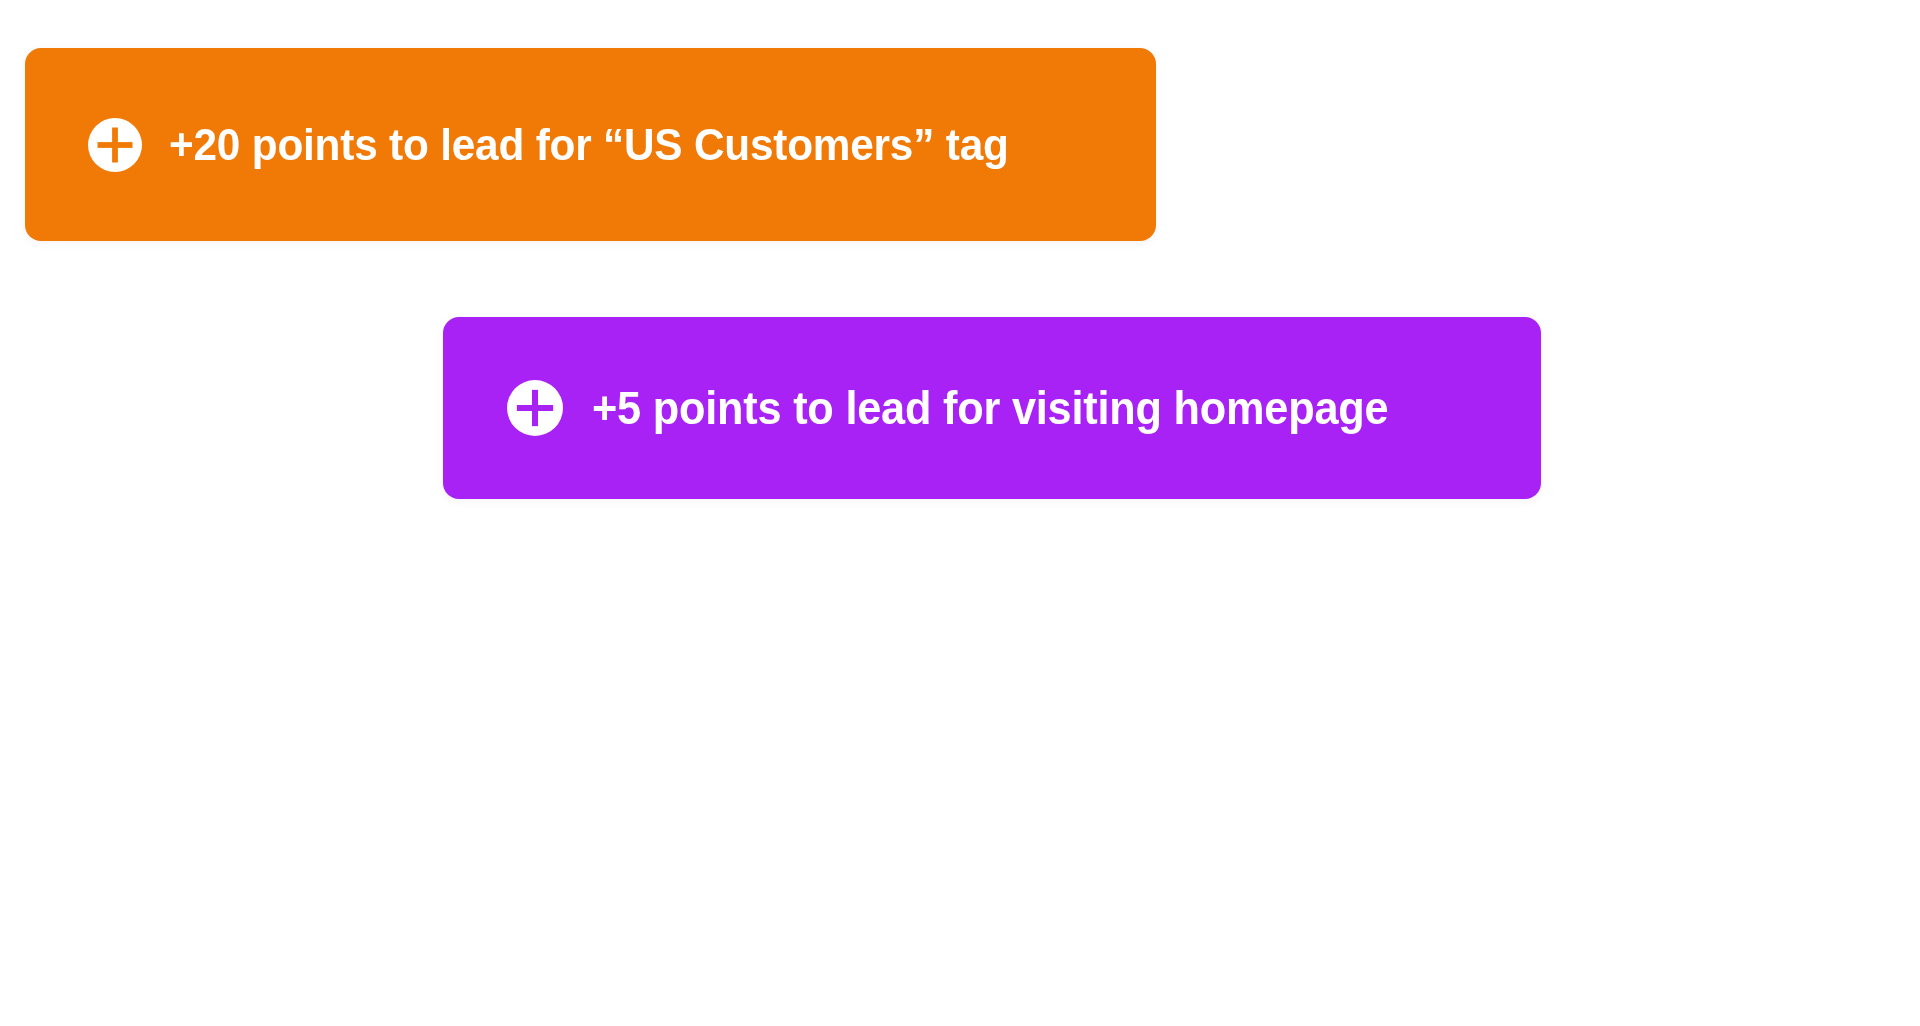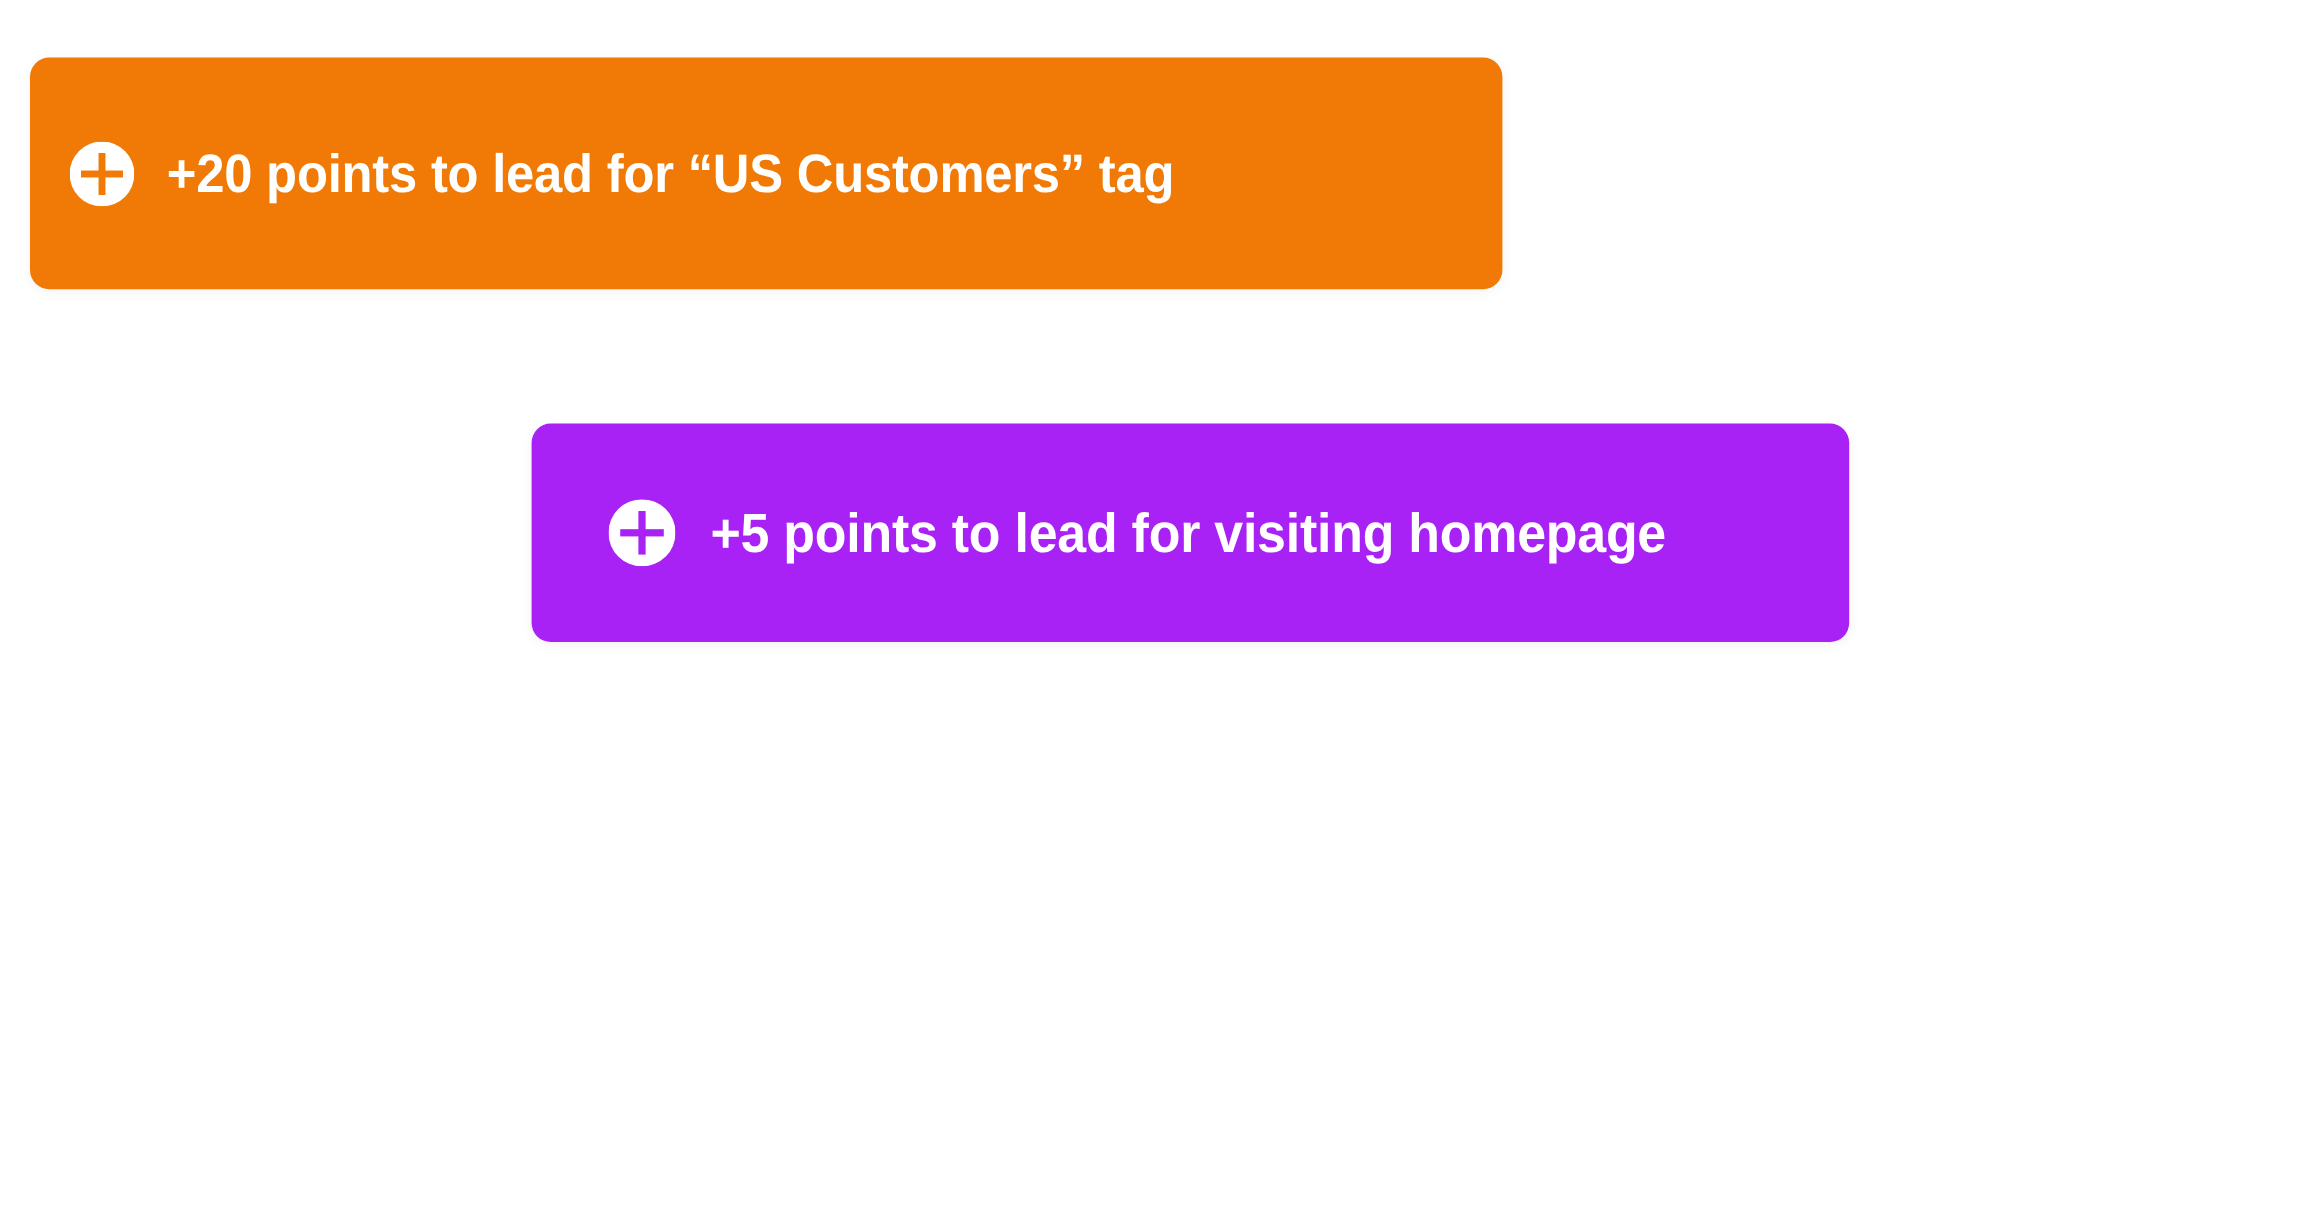--- a/index.html
+++ b/index.html
@@ -28,21 +28,21 @@
   
   .card {
     position: absolute;
     display: flex;
     align-items: center;
     border-radius: 16px;
     box-shadow: 0 2px 10px rgba(0,0,0,0.05);
   }
 
   
-  .card.c0 { left: 25px;  top: 48px;  width: 1227px; height: 193px; padding-left: 33px; }
+  .card.c0 { left: 25px;  top: 48px;  width: 1131px; height: 193px; padding-left: 63px; }
   .card.c1 { left: 443px; top: 317px; width: 1098px; height: 182px; padding-left: 64px; }
   .card.c2 { left: 148px; top: 583px; width: 1008px; height: 188px; padding-left: 57px; }
 
   
   .plus-icon {
     position: relative;
     flex: 0 0 auto;
     width: 54px;
     height: 54px;
     display: block;
@@ -82,21 +82,21 @@
             <rect x="24.1" y="9.5" width="5.8" height="35" fill="black"></rect>
             <rect x="9.5" y="24.1" width="35" height="5.8" fill="black"></rect>
           </mask>
         </defs>
         <rect x="0" y="0" width="54" height="54" fill="#ffffff" mask="url(#m0)"></rect>
       </svg>
     </span>
     <span class="card-label" style="color: rgb(255, 255, 255);">+20 points to lead for “US Customers” tag</span>
   </div>
 
-  <div class="card c1" style="background: rgb(168, 33, 245); margin-top: 36px;">
+  <div class="card c1" style="background: rgb(168, 33, 245);">
     <span class="plus-icon" aria-hidden="true">
       <svg viewBox="0 0 54 54" xmlns="http://www.w3.org/2000/svg">
         <defs>
           <mask id="m1">
             <rect x="0" y="0" width="54" height="54" fill="black"></rect>
             <circle cx="27" cy="27" r="27" fill="white"></circle>
             <rect x="24.1" y="9.5" width="5.8" height="35" fill="black"></rect>
             <rect x="9.5" y="24.1" width="35" height="5.8" fill="black"></rect>
           </mask>
         </defs>

